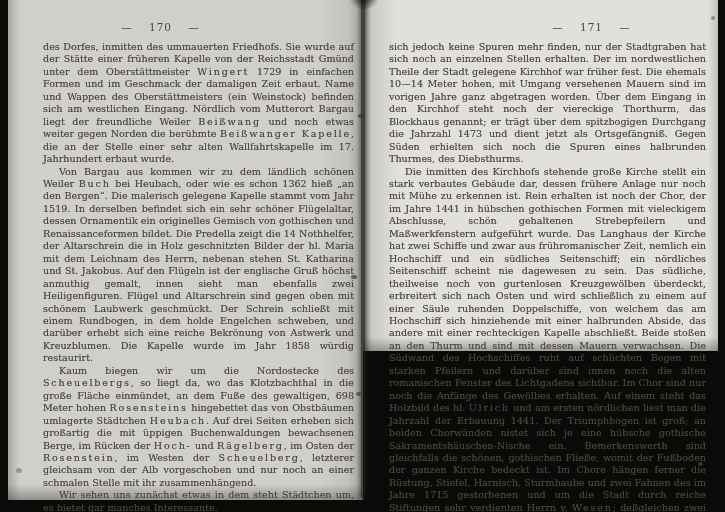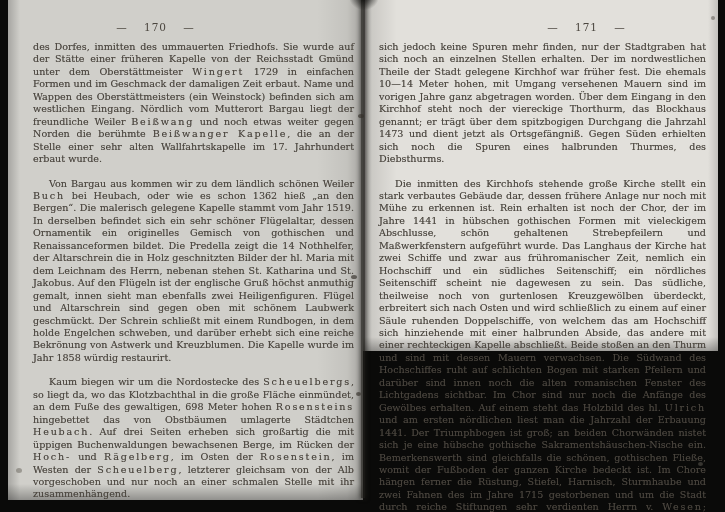--- a/index.html
+++ b/index.html
@@ -5,21 +5,21 @@
   html,body { margin:0; padding:0; }
   body {
     width:725px; height:512px;
     background:#0a0a09;
     overflow:hidden;
     position:relative;
     font-family:"DejaVu Serif","Liberation Serif",serif;
   }
   .scan { position:absolute; inset:0; }
 
-  .page { position:absolute; top:0; box-sizing:border-box; }
+  .page { position:absolute; top:0; box-sizing:border-box;padding-left:10px; }
 
   .page-left {
     left:8px; width:355px; height:500px;
     background:
       linear-gradient(to right, rgba(0,0,0,0.20), rgba(0,0,0,0) 12px),
       linear-gradient(to left, rgba(0,0,0,0.22), rgba(0,0,0,0.06) 16px, rgba(0,0,0,0) 46px),
       linear-gradient(to top, rgba(0,0,0,0.30), rgba(0,0,0,0) 16px),
       var(--left-bg,#d0cfca);
   }
   .page-right {
@@ -61,21 +61,21 @@
     text-align:justify;
     font-size:9.6px;
     line-height:12.45px;
     color:var(--ink,#4b463f);
     text-shadow:0 0 0.6px rgba(75,70,63,0.55);
   }
   .page-left .page-text { margin-left:25px; margin-right:9px; }
   .page-right .page-text { margin-left:16px; margin-right:12px; }
 
   p.para { margin:0; }
-  p.para.indent { text-indent:16px;margin-top:12px; }
+  p.para.indent { text-indent:16px; }
   .sperr { letter-spacing:1.8px; }
 </style>
 </head>
 <body>
 
 <div class="scan">
 
   <div class="page page-left">
     <div class="page-header">— 170 —</div>
     <div class="page-text">

